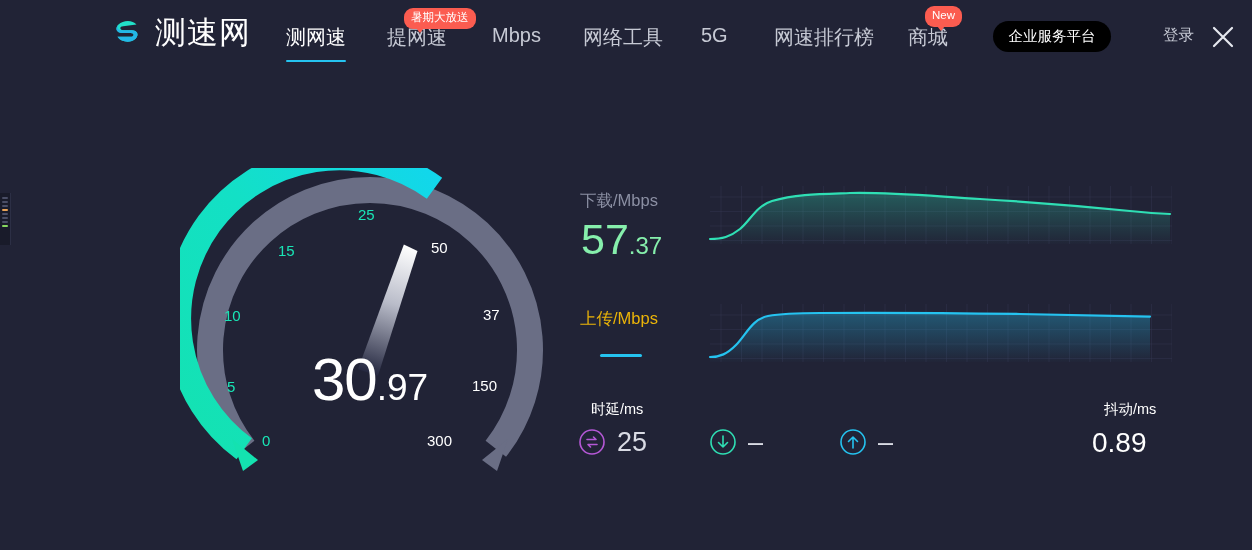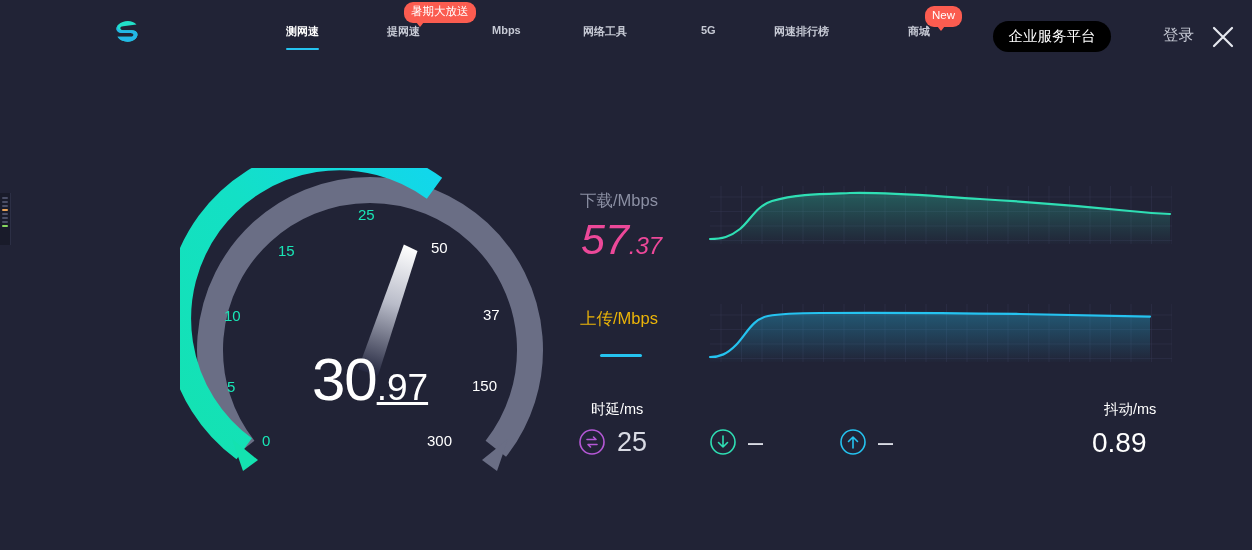--- a/index.html
+++ b/index.html
@@ -23,43 +23,42 @@
   }
   .logo-mark { width: 38px; height: 38px; display: block; }
   .logo-text {
     font-size: 31px; color: #ffffff; letter-spacing: 1px;
     font-weight: 400; line-height: 38px; white-space: nowrap;
   }
 
   .nav-items { position: absolute; left: 286px; top: 0; height: 72px; }
   .nav-item {
     position: absolute; top: 24px;
-    color: #c6c9d4; font-size: 11px; white-space: nowrap;
+    color: #c6c9d4; font-size: 20px; white-space: nowrap;
     cursor: pointer;
-    font-weight: bold;
   }
   .nav-item.active { color: #ffffff; }
   .nav-item.active::after {
     content: ""; position: absolute; left: 0; right: 0; bottom: -11px;
     height: 2.5px; background: #25c3f0; border-radius: 2px;
   }
   .nav-badge {
     position: absolute;
     background: #fb5c50; color: #ffffff;
     font-size: 11.5px; line-height: 1;
     padding: 4px 7px 5px; border-radius: 9px;
     white-space: nowrap;
   }
   .nav-badge::after {
     content: ""; position: absolute; left: 12px; bottom: -4px;
     width: 0; height: 0;
     border-left: 4px solid transparent; border-right: 4px solid transparent;
     border-top: 5px solid #fb5c50;
   }
-  .badge-summer { left: 404px; top: 2px; }
+  .badge-summer { left: 404px; top: 8px; }
   .badge-new { left: 925px; top: 6px; }
 
   .cta-button {
     position: absolute; left: 993px; top: 21px;
     width: 118px; height: 31px; border-radius: 16px;
     background: #000000; color: #ffffff;
     font-size: 14.5px; display: flex; align-items: center; justify-content: center;
     cursor: pointer; border: none; white-space: nowrap;
   }
   .login-link {
@@ -88,35 +87,35 @@
   .gauge svg { display: block; }
   .gauge-tick {
     position: absolute; color: #ffffff; font-size: 15px; white-space: nowrap;
   }
   .gauge-tick.lit { color: #19e5b6; }
   .gauge-value {
     position: absolute; left: 0; width: 380px; top: 182px;
     text-align: center; color: #ffffff; line-height: 1;
   }
   .gauge-value .int { font-size: 60px; letter-spacing: -1px; }
-  .gauge-value .dec { font-size: 37px; text-decoration: underline; }
+  .gauge-value .dec { font-size: 37px; }
   .gauge-unit {
     position: absolute; left: 0; width: 380px; top: 258px;
     text-align: center; color: #ffffff; font-size: 33px;
   }
 
   
   .metric-label {
     position: absolute; font-size: 16.5px; white-space: nowrap;
   }
   .dl-label { left: 580px; top: 190px; color: #8b8fa3; }
   .ul-label { left: 580px; top: 308px; color: #eab308; }
   .dl-value {
     position: absolute; left: 581px; top: 218px;
-    color: #ec4899; line-height: 1; white-space: nowrap; font-style: italic;
+    color: #86efac; line-height: 1; white-space: nowrap;
   }
   .dl-value .int { font-size: 43px; }
   .dl-value .dec { font-size: 24px; }
   .ul-dash {
     position: absolute; left: 600px; top: 354px;
     width: 42px; height: 3px; background: #25c3f0; border-radius: 2px;
   }
   .chart { position: absolute; }
   .chart-dl { left: 700px; top: 182px; width: 472px; height: 72px; }
   .chart-ul { left: 700px; top: 300px; width: 472px; height: 72px; }
@@ -146,20 +145,21 @@
 
   <div class="navbar">
 
     <div class="logo-wrap">
       <span>
         <svg class="logo-mark" viewBox="0 0 40 40">
           <path d="M30 11 C26 6 16 6 11 11 C7 15 9 20 15 20 L24 20 C28 20 28 24 24 24 L10 24 C14 30 24 31 29 26 C33 22 31 17 25 17 L16 17 C12 17 12 13 16 13 Z" fill="#22e0c8"></path>
           <path d="M29 26 C24 31 14 30 10 24 L24 24 C28 24 28 20 24 20 L15 20 C9 20 7 15 11 11 C8 18 14 17 20 17 L25 17 C31 17 33 22 29 26 Z" fill="#23b7e8"></path>
         </svg>
       </span>
+      <span class="logo-text">测速网</span>
     </div>
 
     <div class="nav-items">
       <div class="nav-item active" style="left:0px">测网速</div>
       <div class="nav-item" style="left:101px">提网速</div>
       <div class="nav-item" style="left:206px">Mbps</div>
       <div class="nav-item" style="left:297px">网络工具</div>
       <div class="nav-item" style="left:415px">5G</div>
       <div class="nav-item" style="left:488px">网速排行榜</div>
       <div class="nav-item" style="left:622px">商城</div>

